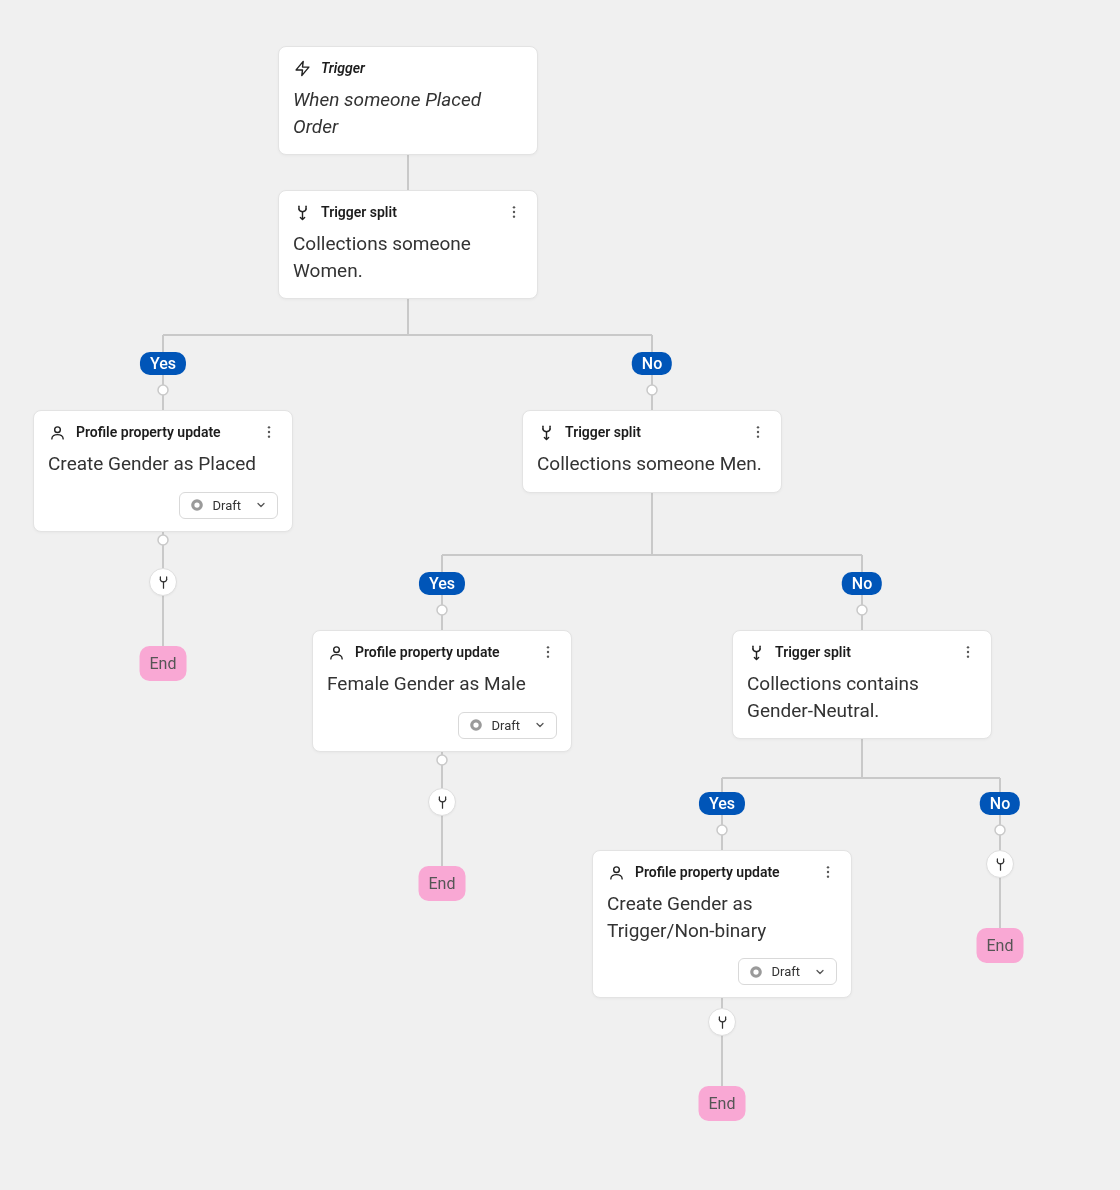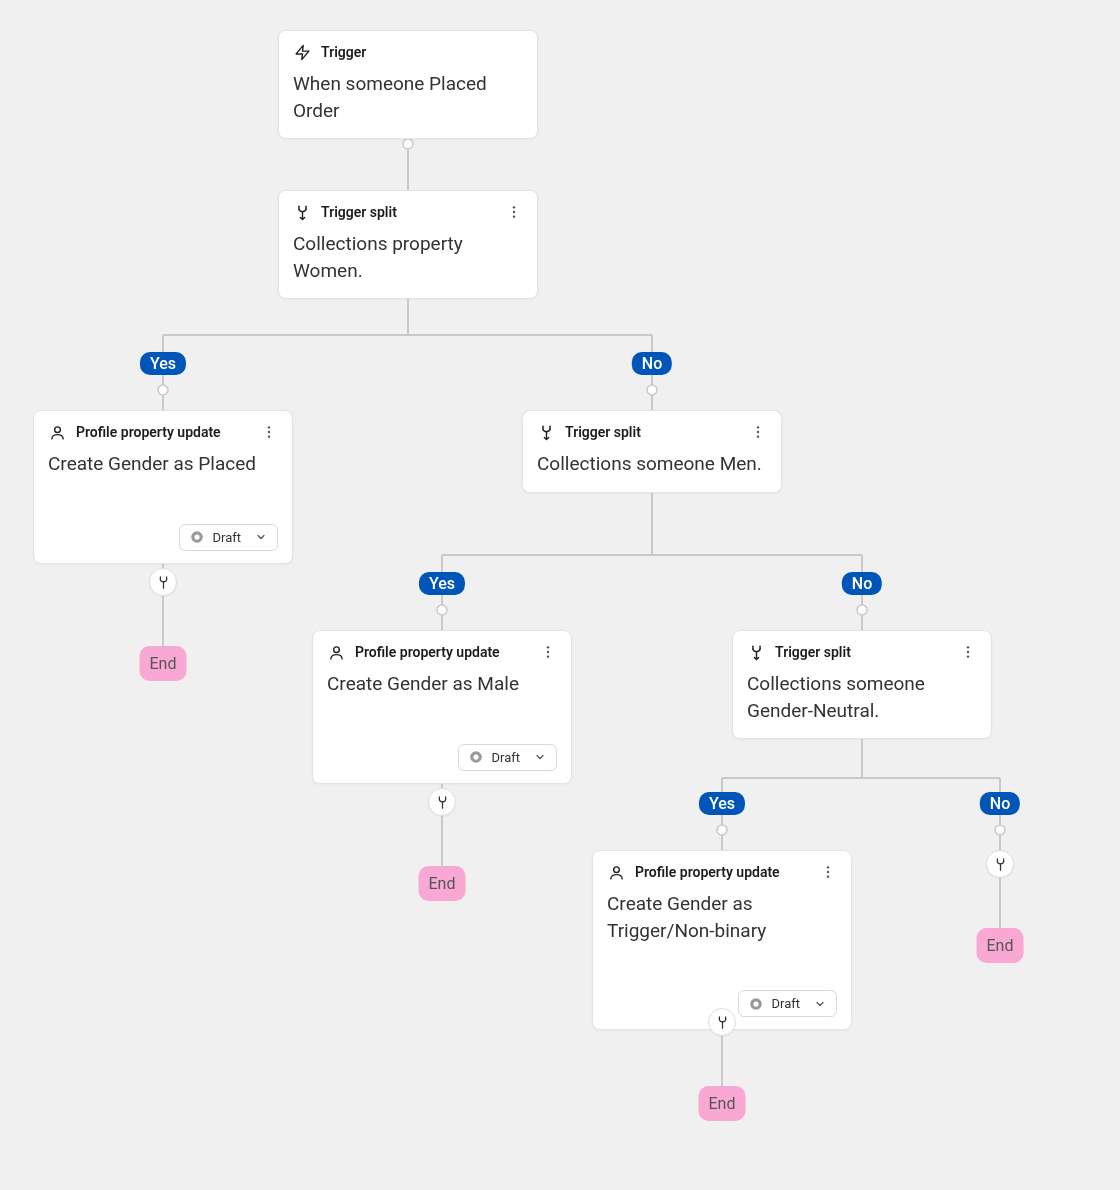--- a/index.html
+++ b/index.html
@@ -81,21 +81,20 @@
     display: inline-flex;
     align-items: center;
     gap: 8px;
     border: 1px solid #d9d9d9;
     border-radius: 6px;
     padding: 5px 10px;
     font-size: 13px;
     color: #333;
     background: #fff;
     cursor: pointer;
-    margin-top: 32px;
   }
   .draft-pill .dot {
     width: 14px;
     height: 14px;
     display: inline-flex;
     align-items: center;
     justify-content: center;
   }
   .draft-pill .chev {
     margin-left: 6px;
@@ -176,21 +175,21 @@
       <circle cx="163" cy="540" r="5"></circle>
       <circle cx="442" cy="610" r="5"></circle>
       <circle cx="862" cy="610" r="5"></circle>
       <circle cx="442" cy="760" r="5"></circle>
       <circle cx="722" cy="830" r="5"></circle>
       <circle cx="1000" cy="830" r="5"></circle>
       <circle cx="722" cy="980" r="5"></circle>
     </g>
   </svg>
 
-  <div class="card small" style="left:278px; top:30px; width:260px;">
+  <div class="card small" style="left:278px; top:46px; width:260px;font-style:italic;">
     <div class="card-header">
       <span class="icon">
         <svg width="17" height="17" viewBox="0 0 24 24" fill="none" stroke="#222" stroke-width="2" stroke-linecap="round" stroke-linejoin="round">
             <polygon points="13 2 3 14 12 14 11 22 21 10 12 10 13 2"></polygon>
           </svg>
       </span>
       <span class="title">Trigger</span>
     </div>
     <div class="card-desc">When someone Placed Order</div>
   </div>
@@ -208,21 +207,21 @@
       </span>
       <span class="title">Trigger split</span>
       <span class="kebab">
         <svg width="16" height="16" viewBox="0 0 24 24" fill="#555">
             <circle cx="12" cy="5" r="1.8"></circle>
             <circle cx="12" cy="12" r="1.8"></circle>
             <circle cx="12" cy="19" r="1.8"></circle>
           </svg>
       </span>
     </div>
-    <div class="card-desc">Collections property Women.</div>
+    <div class="card-desc">Collections someone Women.</div>
   </div>
 
   <div class="branch-badge" style="left:163px; top:352px;">Yes</div>
   <div class="branch-badge" style="left:652px; top:352px;">No</div>
 
   <div class="card" style="left:33px; top:410px; width:260px;">
     <div class="card-header">
       <span class="icon">
         <svg width="17" height="17" viewBox="0 0 24 24" fill="none" stroke="#222" stroke-width="2" stroke-linecap="round" stroke-linejoin="round">
             <circle cx="12" cy="8" r="4"></circle>
@@ -293,21 +292,21 @@
       </span>
       <span class="title">Profile property update</span>
       <span class="kebab">
         <svg width="16" height="16" viewBox="0 0 24 24" fill="#555">
             <circle cx="12" cy="5" r="1.8"></circle>
             <circle cx="12" cy="12" r="1.8"></circle>
             <circle cx="12" cy="19" r="1.8"></circle>
           </svg>
       </span>
     </div>
-    <div class="card-desc">Create Gender as Male</div>
+    <div class="card-desc">Female Gender as Male</div>
     <div class="draft-row">
       <div class="draft-pill">
         <span class="dot">
           <svg width="14" height="14" viewBox="0 0 24 24">
               <circle cx="12" cy="12" r="10" fill="#9a9a9a"></circle>
               <circle cx="12" cy="12" r="4.5" fill="#fff"></circle>
             </svg>
         </span>
         <span>Draft</span>
         <span class="chev">
@@ -332,21 +331,21 @@
       </span>
       <span class="title">Trigger split</span>
       <span class="kebab">
         <svg width="16" height="16" viewBox="0 0 24 24" fill="#555">
             <circle cx="12" cy="5" r="1.8"></circle>
             <circle cx="12" cy="12" r="1.8"></circle>
             <circle cx="12" cy="19" r="1.8"></circle>
           </svg>
       </span>
     </div>
-    <div class="card-desc">Collections someone Gender-Neutral.</div>
+    <div class="card-desc">Collections contains Gender-Neutral.</div>
   </div>
 
   <div class="branch-badge" style="left:722px; top:792px;">Yes</div>
   <div class="branch-badge" style="left:1000px; top:792px;">No</div>
 
   <div class="card" style="left:592px; top:850px; width:260px;">
     <div class="card-header">
       <span class="icon">
         <svg width="17" height="17" viewBox="0 0 24 24" fill="none" stroke="#222" stroke-width="2" stroke-linecap="round" stroke-linejoin="round">
             <circle cx="12" cy="8" r="4"></circle>

